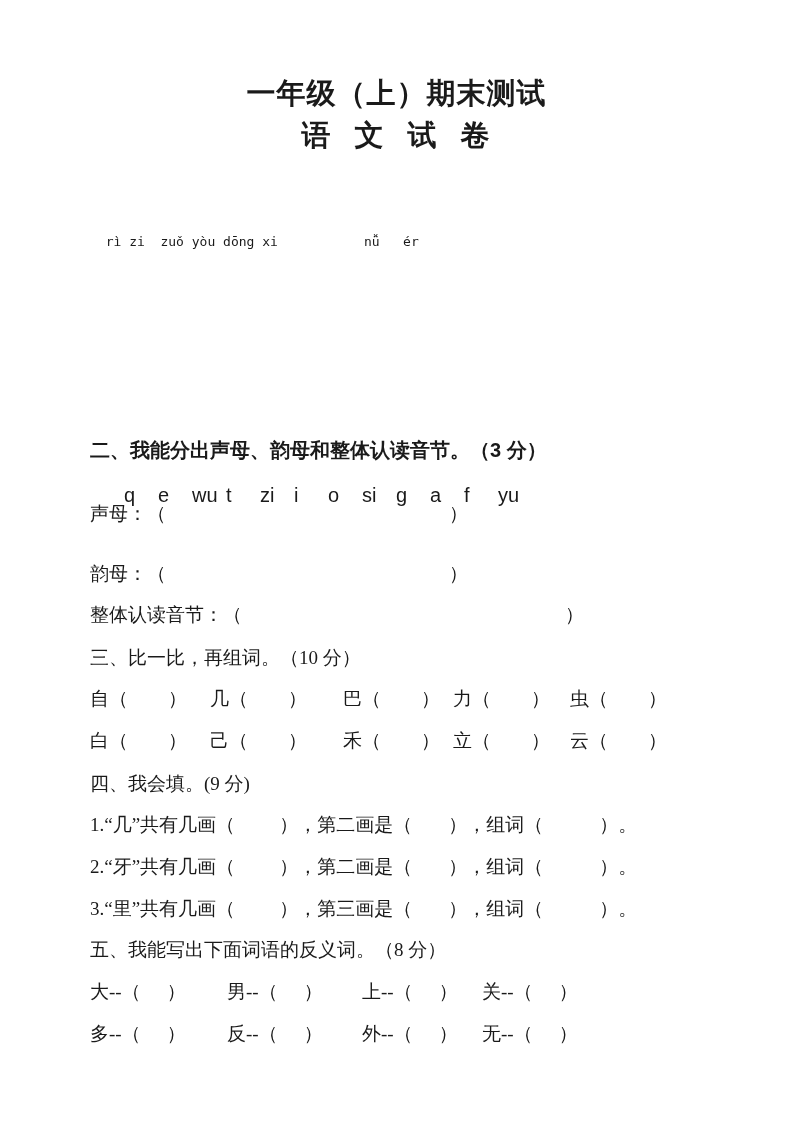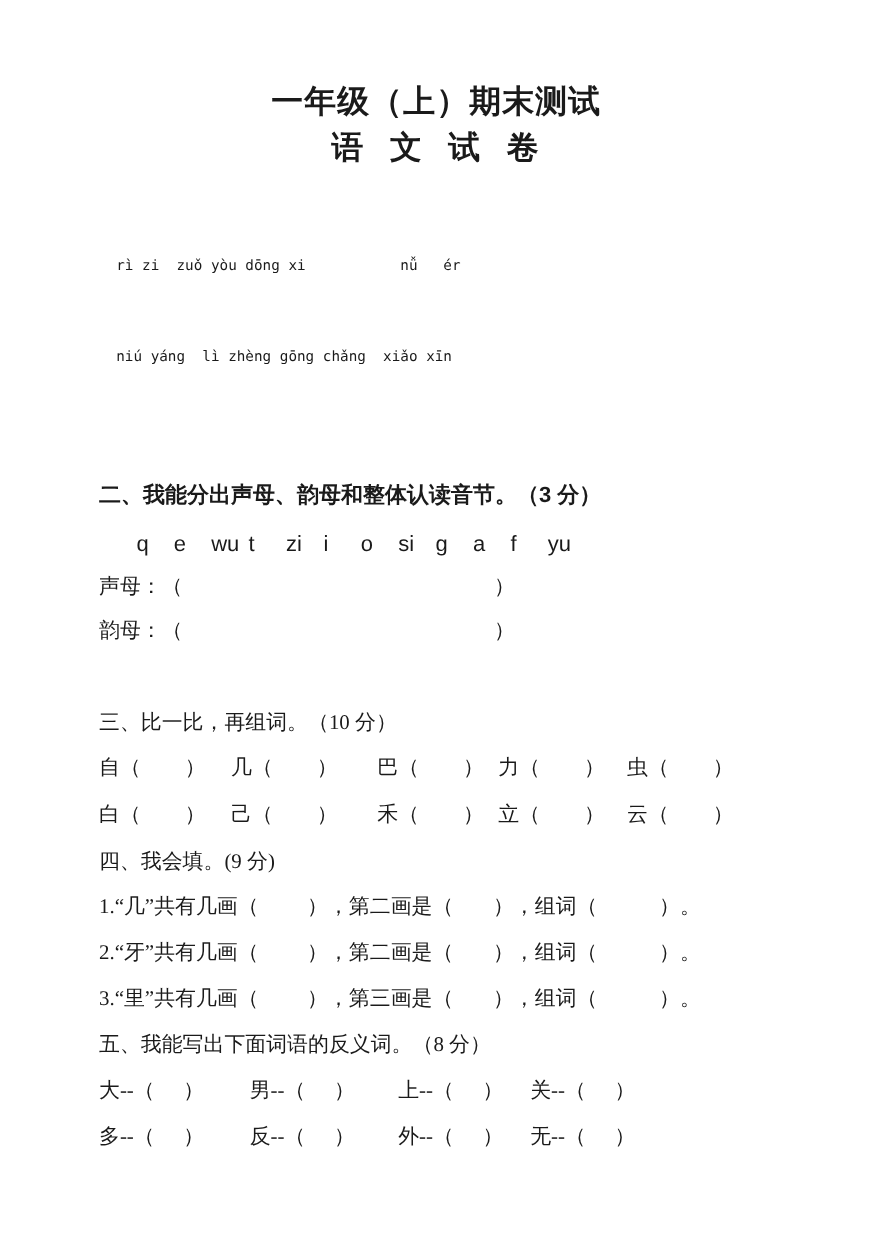--- a/index.html
+++ b/index.html
@@ -47,43 +47,43 @@
 </style>
 </head>
 <body>
 
 <div class="page">
 
   <div class="line title2">语 文 试 卷</div>
   <div class="line title1">一年级（上）期末测试</div>
 
   <div class="line pinyin" style="top:234px">  rì zi  zuǒ yòu dōng xi           nǚ   ér</div>
-  <div class="line pinyin" style="top:317px">  niú yáng  lì zhèng gōng chǎng  xiǎo xīn</div>
 
   <div class="line hbold" style="top:438px">二、我能分出声母、韵母和整体认读音节。（3 分）</div>
 
   <div class="line letters" style="top:483px">
       <span class="lt">q</span>
       <span class="lt">e</span>
       <span class="lt">wu</span>
       <span class="lt">t</span>
       <span class="lt">zi</span>
       <span class="lt">i</span>
       <span class="lt">o</span>
       <span class="lt">si</span>
       <span class="lt">g</span>
       <span class="lt">a</span>
       <span class="lt">f</span>
       <span class="lt">yu</span>
     </div>
 
-  <div class="line serif" style="top:522px"><span>声母：（</span><span class="blank" style="width:283px"></span><span>）</span></div>
+  <div class="line serif" style="top:502px"><span>声母：（</span><span class="blank" style="width:283px"></span><span>）</span></div>
 
   <div class="line serif" style="top:562px"><span>韵母：（</span><span class="blank" style="width:283px"></span><span>）</span></div>
 
+  <div class="line serif" style="top:603px"><span>整体认读音节：（</span><span class="blank" style="width:323px"></span><span>）</span></div>
 
   <div class="line serif" style="top:646px">三、比一比，再组词。（10 分）</div>
 
   <div class="line serif s3row" style="top:687px"><span class="u3"><span>自</span><span>（</span><span class="blank" style="width:40px"></span><span>）</span></span><span class="u3"><span>几</span><span>（</span><span class="blank" style="width:40px"></span><span>）</span></span><span class="u3"><span>巴</span><span>（</span><span class="blank" style="width:40px"></span><span>）</span></span><span class="u3"><span>力</span><span>（</span><span class="blank" style="width:40px"></span><span>）</span></span><span class="u3"><span>虫</span><span>（</span><span class="blank" style="width:40px"></span><span>）</span></span></div>
 
   <div class="line serif s3row" style="top:729px"><span class="u3"><span>白</span><span>（</span><span class="blank" style="width:40px"></span><span>）</span></span><span class="u3"><span>己</span><span>（</span><span class="blank" style="width:40px"></span><span>）</span></span><span class="u3"><span>禾</span><span>（</span><span class="blank" style="width:40px"></span><span>）</span></span><span class="u3"><span>立</span><span>（</span><span class="blank" style="width:40px"></span><span>）</span></span><span class="u3"><span>云</span><span>（</span><span class="blank" style="width:40px"></span><span>）</span></span></div>
 
   <div class="line serif" style="top:772px">四、我会填。(9 分)</div>
 
   <div class="line serif" style="top:813px"><span>1.“几”共有几画（</span><span class="blank" style="width:44px"></span><span>），第二画是（</span><span class="blank" style="width:36px"></span><span>），组词（</span><span class="blank" style="width:56px"></span><span>）。</span></div>

